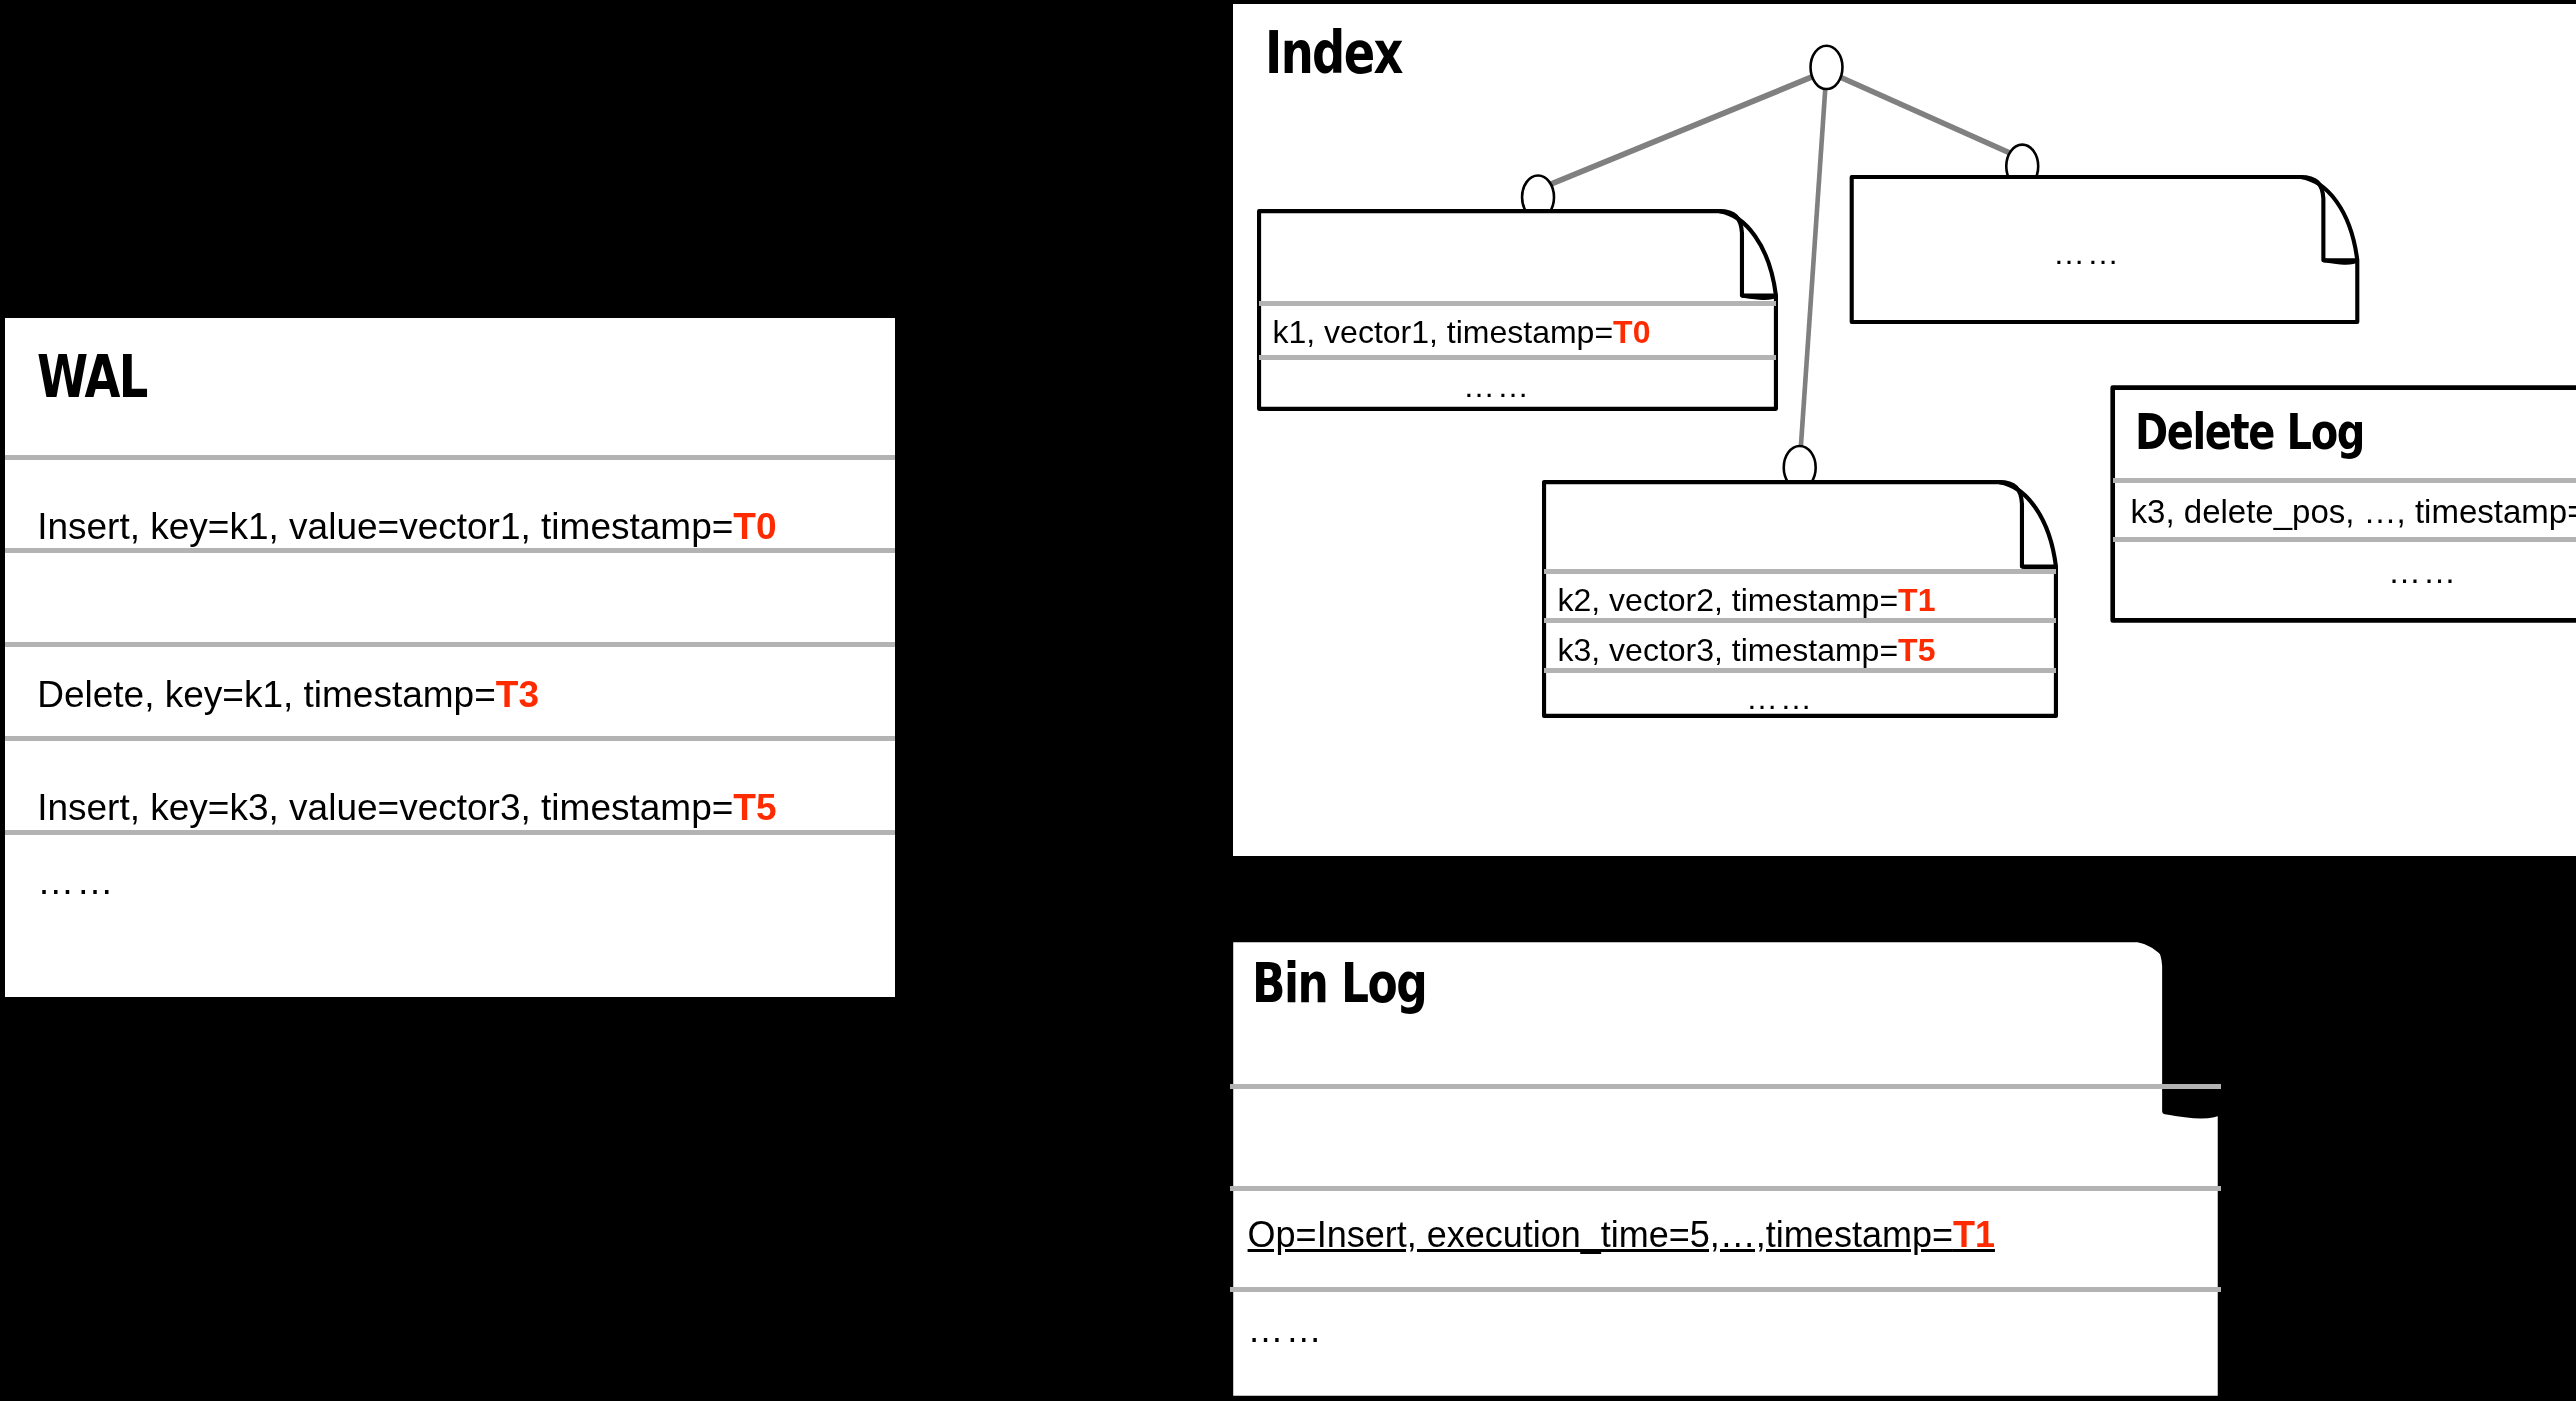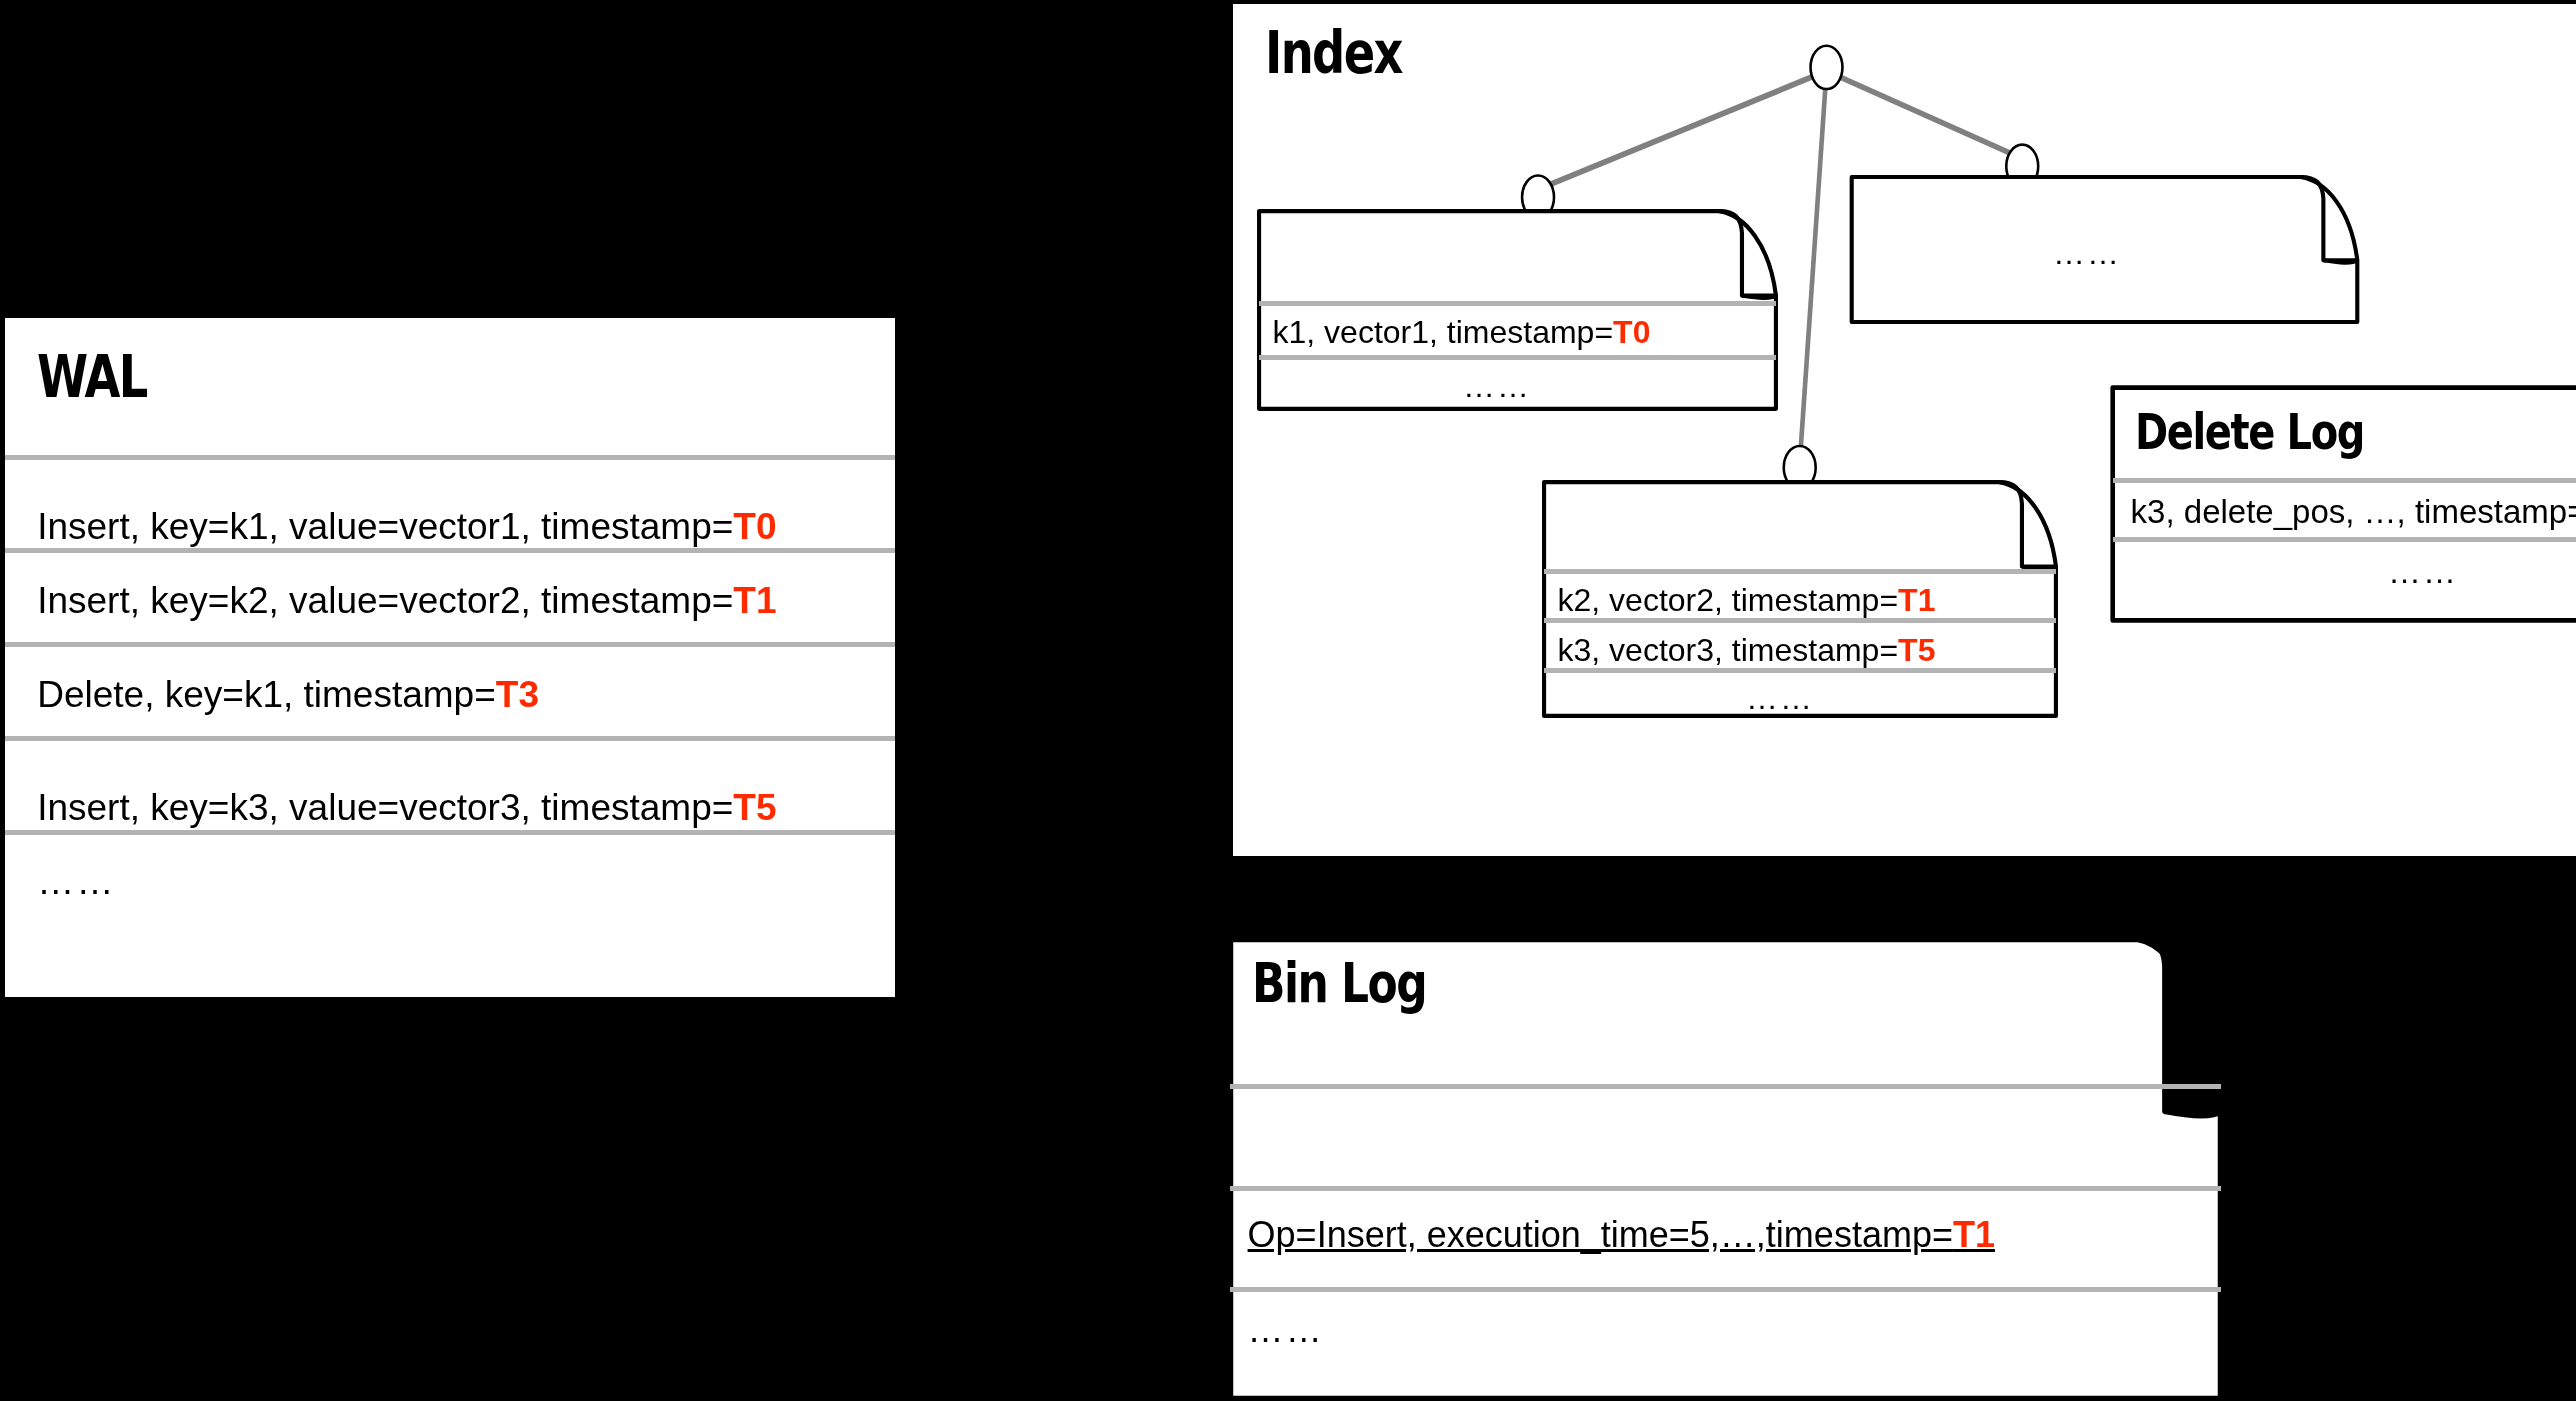--- a/index.html
+++ b/index.html
@@ -155,23 +155,20 @@
 
   <div class="panel panel-rounded" id="wal">
     <div class="panel-title">WAL</div>
 
     <div class="sep" style="top:137px;"></div>
     <div class="row-text" style="top:170px;margin-top:20px;">
       <span>Insert, key=k1, value=vector1, timestamp=</span><span class="ts">T0</span>
     </div>
 
     <div class="sep" style="top:230px;"></div>
-    <div class="row-text" style="top:264px;">
-      <span>Insert, key=k2, value=vector2, timestamp=</span><span class="ts">T1</span>
-    </div>
 
     <div class="sep" style="top:324px;"></div>
     <div class="row-text" style="top:358px;">
       <span>Delete, key=k1, timestamp=</span><span class="ts">T3</span>
     </div>
 
     <div class="sep" style="top:418px;"></div>
     <div class="row-text" style="top:471px;">
       <span>Insert, key=k3, value=vector3, timestamp=</span><span class="ts">T5</span>
     </div>

